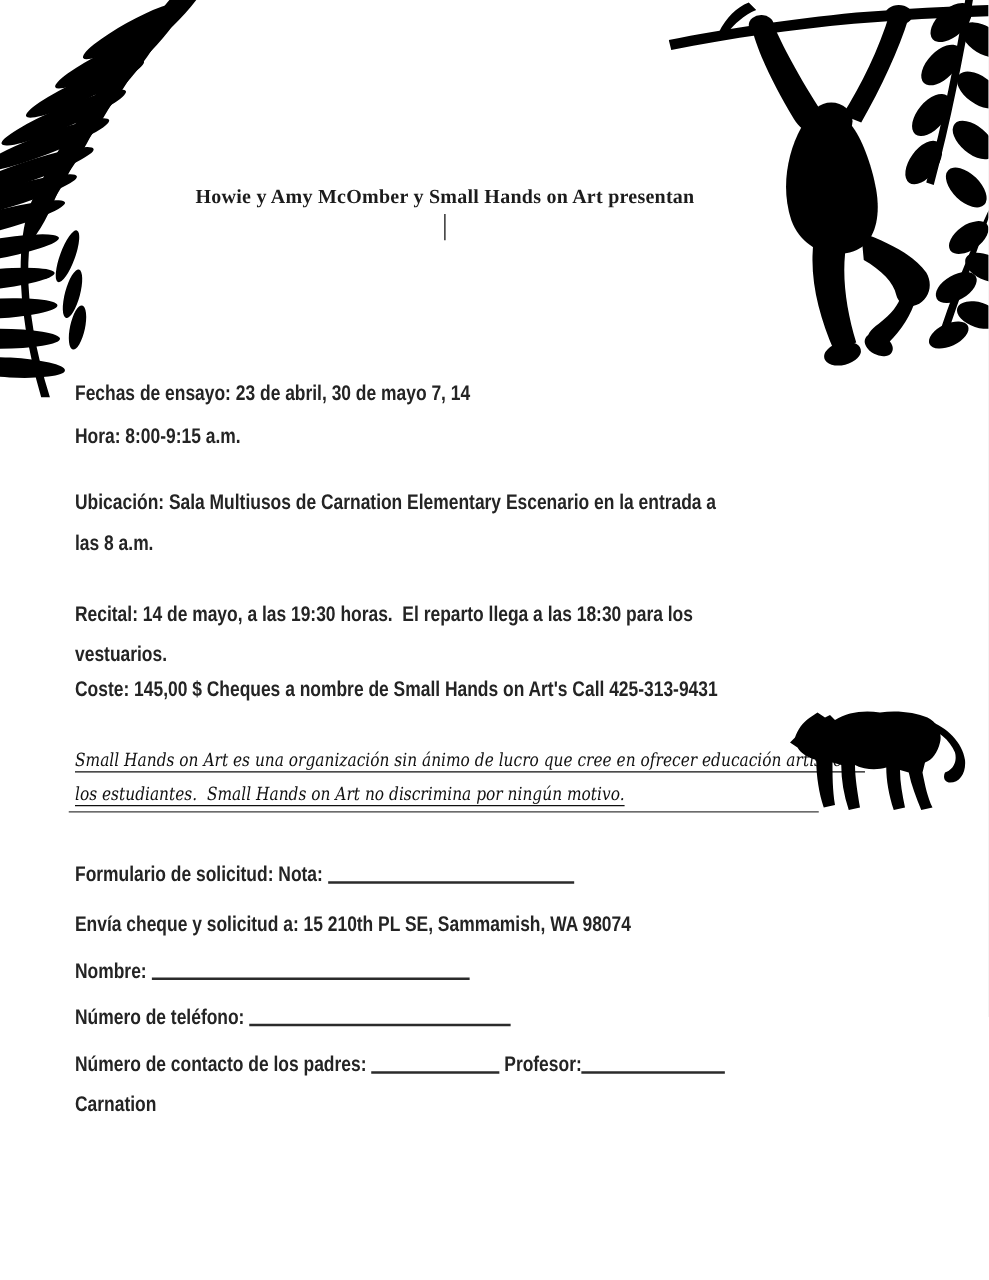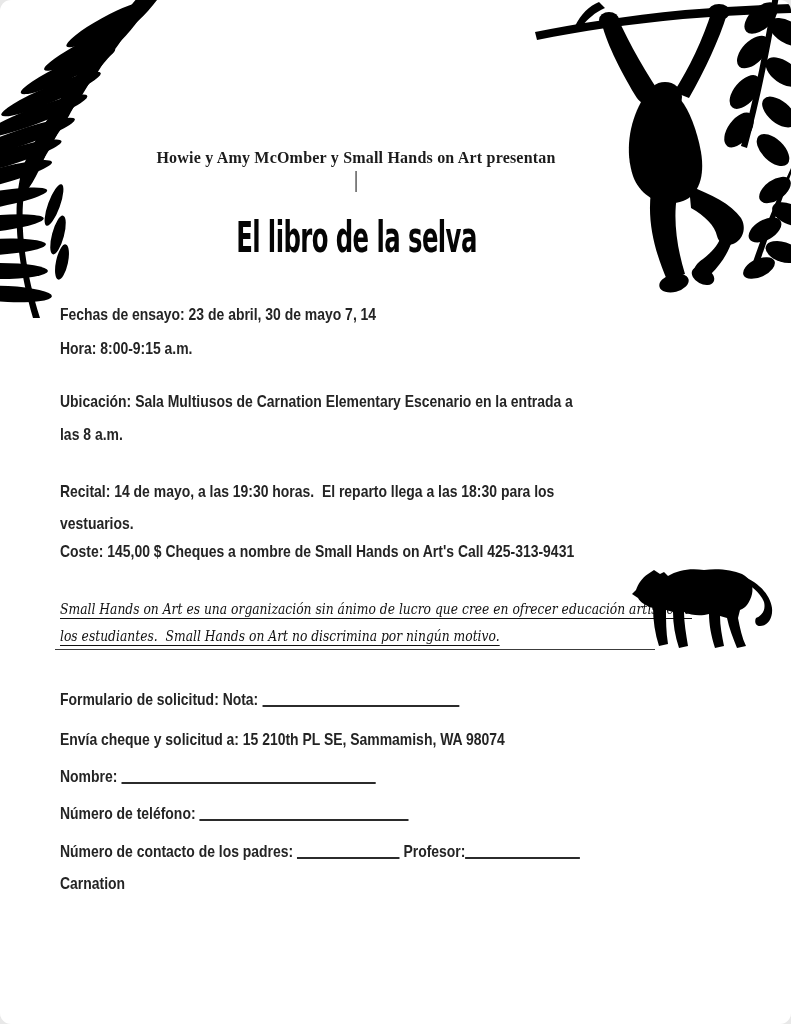--- a/index.html
+++ b/index.html
@@ -3,21 +3,20 @@
 <meta charset="utf-8">
 <style>
   html,body{margin:0;padding:0;background:#e8e8e8;}
   .page{
     position:relative;
     width:791px;height:1024px;
     margin:0 auto;
     background:#ffffff;
     overflow:hidden;
     font-family:"Liberation Sans",sans-serif;
-    border-radius:11px;
   }
   svg{display:block;}
   .deco{position:absolute;}
 
   
   .hdr-col{position:absolute;left:0;width:712px;text-align:center;}
   .presenters{
     top:149px;
     font-family:"Liberation Serif",serif;
     font-weight:700;font-size:16px;color:#1c1c1c;
@@ -137,23 +136,20 @@
       <ellipse cx="240" cy="190" rx="18" ry="10" transform="rotate(-35 240 190)"></ellipse>
       <ellipse cx="254" cy="214" rx="18" ry="10" transform="rotate(25 254 214)"></ellipse>
       <ellipse cx="230" cy="230" rx="18" ry="10" transform="rotate(-30 230 230)"></ellipse>
       <ellipse cx="248" cy="252" rx="18" ry="10" transform="rotate(18 248 252)"></ellipse>
       <ellipse cx="224" cy="268" rx="17" ry="9" transform="rotate(-25 224 268)"></ellipse>
     </g>
   </svg>
 
   <div class="hdr-col presenters">Howie y Amy McOmber y Small Hands on Art presentan</div>
   <div class="hdr-col caret">|</div>
-  <div class="hdr-col title-row">
-    <span class="t">El libro de la selva</span>
-  </div>
 
   <div class="tline" style="top:305px">Fechas de ensayo: 23 de abril, 30 de mayo 7, 14</div>
   <div class="tline" style="top:339px">Hora: 8:00-9:15 a.m.</div>
   <div class="tline" style="top:392px">Ubicación: Sala Multiusos de Carnation Elementary Escenario en la entrada a</div>
   <div class="tline" style="top:425px">las 8 a.m.</div>
   <div class="tline" style="top:482px">Recital: 14 de mayo, a las 19:30 horas.  El reparto llega a las 18:30 para los</div>
   <div class="tline" style="top:514px">vestuarios.</div>
   <div class="tline" style="top:542px">Coste: 145,00 $ Cheques a nombre de Small Hands on Art's Call 425-313-9431</div>
 
   <div class="script" style="top:601px">Small Hands on Art es una organización sin ánimo de lucro que cree en ofrecer educación artística a</div>

